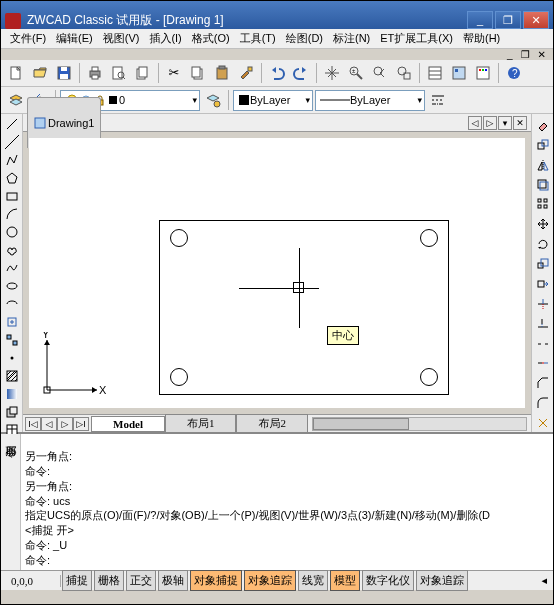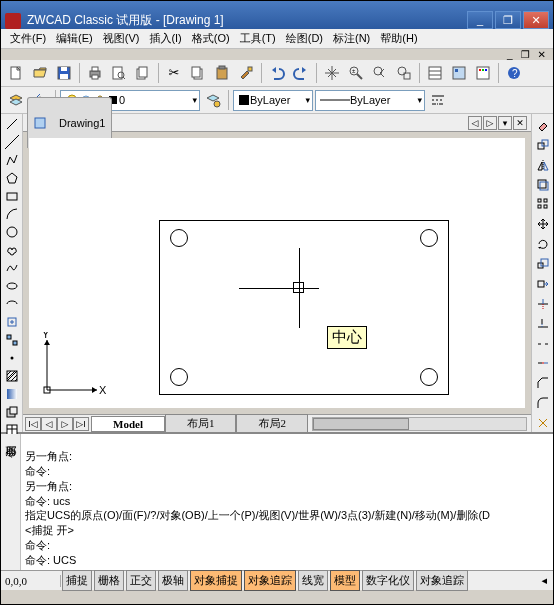--- a/index.html
+++ b/index.html
@@ -23,45 +23,45 @@
   .combo.color{flex:0 0 80px}
   .combo.ltype{flex:0 0 110px}
   .workzone{display:flex;height:318px;background:#d4d0c8}
   .vtoolbar{width:22px;background:#eee;display:flex;flex-direction:column;align-items:center;padding-top:2px;gap:2px}
   .vtoolbar.r{border-left:1px solid #c0c0c0}
   .vtoolbar.l{border-right:1px solid #c0c0c0}
   .vbtn{width:20px;height:20px;display:flex;align-items:center;justify-content:center;cursor:pointer;border:1px solid transparent;border-radius:2px}
   .vbtn svg{width:14px;height:14px}
   .draw{flex:1;display:flex;flex-direction:column;background:#d4d0c8}
   .dtabs{height:18px;background:#eee;display:flex;align-items:center;font-size:11px;padding-left:4px;border-bottom:1px solid #999}
-  .dtab{display:flex;align-items:center;gap:13px;padding:19px 6px;background:#ddd;border:1px solid #999;border-bottom:none;border-radius:3px 3px 0 0}
+  .dtab{display:flex;align-items:center;gap:2px;padding:19px 6px;background:#ddd;border:1px solid #999;border-bottom:none;border-radius:3px 3px 0 0}
   .dtabs .navbtns{margin-left:auto;padding-right:4px;display:flex;gap:1px}
   .dtabs .navb{width:14px;height:14px;border:1px solid #888;background:#eee;font-size:9px;text-align:center;line-height:12px;cursor:pointer}
   .canvas{flex:1;background:#fff;position:relative;margin:6px}
   .ucs{position:absolute;left:8px;bottom:6px}
   .plate{position:absolute;left:130px;top:82px;width:290px;height:175px;border:1px solid #000}
   .hole{position:absolute;width:18px;height:18px;border:1px solid #000;border-radius:50%}
   .crosshair{position:absolute;left:250px;top:130px;pointer-events:none}
   .crosshair:before{content:"";position:absolute;left:-40px;top:20px;width:80px;height:1px;background:#000}
   .crosshair:after{content:"";position:absolute;top:-20px;left:20px;width:1px;height:80px;background:#000}
   .crosshair .box{position:absolute;left:14px;top:14px;width:11px;height:11px;border:1px solid #000}
-  .snaptag{position:absolute;left:298px;top:188px;background:#ffffc8;border:1px solid #000;padding:1px 4px;font-size:15px}
+  .snaptag{position:absolute;left:298px;top:188px;background:#ffffc8;border:1px solid #000;padding:1px 4px;font-size:11px}
   .sheettabs{height:18px;background:#eee;display:flex;align-items:center;font-size:11px;border-top:1px solid #999}
   .sheettabs .nav{display:flex;margin:0 2px}
   .sheettabs .nb{width:16px;height:14px;border:1px solid #888;background:#eee;font-size:9px;text-align:center;line-height:12px;cursor:pointer}
   .sheettab{padding:1px 21px;border:1px solid #888;background:#ddd;font-family:SimSun}
   .sheettab.act{background:#fff;font-weight:bold}
   .hscroll{flex:1;margin:0 4px;height:14px;background:#e0e0e0;border:1px solid #aaa;position:relative}
   .hscroll .thumb{position:absolute;left:0;top:0;bottom:0;width:45%;background:#c8c8c8;border:1px solid #888}
   .cmdwin{height:138px;background:#fff;border-top:2px solid #888;font-size:11px;font-family:SimSun;overflow:hidden;display:flex}
   .cmdhdr{writing-mode:vertical-rl;padding:4px 2px;font-size:11px;background:#eee;border-right:1px solid #c0c0c0}
   .cmdtext{flex:1;padding:15px 4px;line-height:1.35;white-space:nowrap;overflow:hidden}
   .cmdtext div{white-space:nowrap}
   .statusbar{height:20px;background:#eee;border-top:1px solid #999;display:flex;align-items:center;font-size:11px}
-  .coords{width:60px;padding:0 4px;border-right:1px solid #aaa;font-family:SimSun}
+  .coords{width:60px;padding:0 10px;border-right:1px solid #aaa;font-family:SimSun}
   .sbtn{padding:2px 3px;border:1px solid #888;margin:0 1px;background:#ddd;cursor:pointer;font-family:SimSun;font-size:11px}
   .sbtn.act{background:#fdba74;border-color:#555}
   .glyph{font-family:serif;font-size:13px}
 </style>
 </head>
 <body>
 
 <div class="titlebar">
   <div class="icon"></div>
   <span>ZWCAD Classic 试用版 - [Drawing 1]</span>
@@ -73,20 +73,21 @@
 
 <div class="menubar">
   <span class="menuitem">文件(F)</span>
   <span class="menuitem">编辑(E)</span>
   <span class="menuitem">视图(V)</span>
   <span class="menuitem">插入(I)</span>
   <span class="menuitem">格式(O)</span>
   <span class="menuitem">工具(T)</span>
   <span class="menuitem">绘图(D)</span>
   <span class="menuitem">标注(N)</span>
+  <span class="menuitem">ET扩展工具(X)</span>
   <span class="menuitem">帮助(H)</span>
 </div>
 
 <div class="mdictl">
   <span>_</span>
   <span>❐</span>
   <span>✕</span>
 </div>
 
 <div class="toolbar">
@@ -555,20 +556,21 @@
 
 <div class="cmdwin">
   <div class="cmdhdr">耶令历</div>
   <div class="cmdtext">
     <div>另一角点:</div>
     <div>命令:</div>
     <div>另一角点:</div>
     <div>命令: ucs</div>
     <div>指定UCS的原点(O)/面(F)/?/对象(OB)/上一个(P)/视图(V)/世界(W)/3点(3)/新建(N)/移动(M)/删除(D</div>
     <div>&lt;捕捉 开&gt;</div>
+    <div>命令: _U</div>
     <div>命令:</div>
     <div>命令: UCS</div>
 
   </div>
 </div>
 
 <div class="statusbar">
   <div class="coords">0,0,0</div>
   <div class="sbtn">捕捉</div>
   <div class="sbtn">栅格</div>

